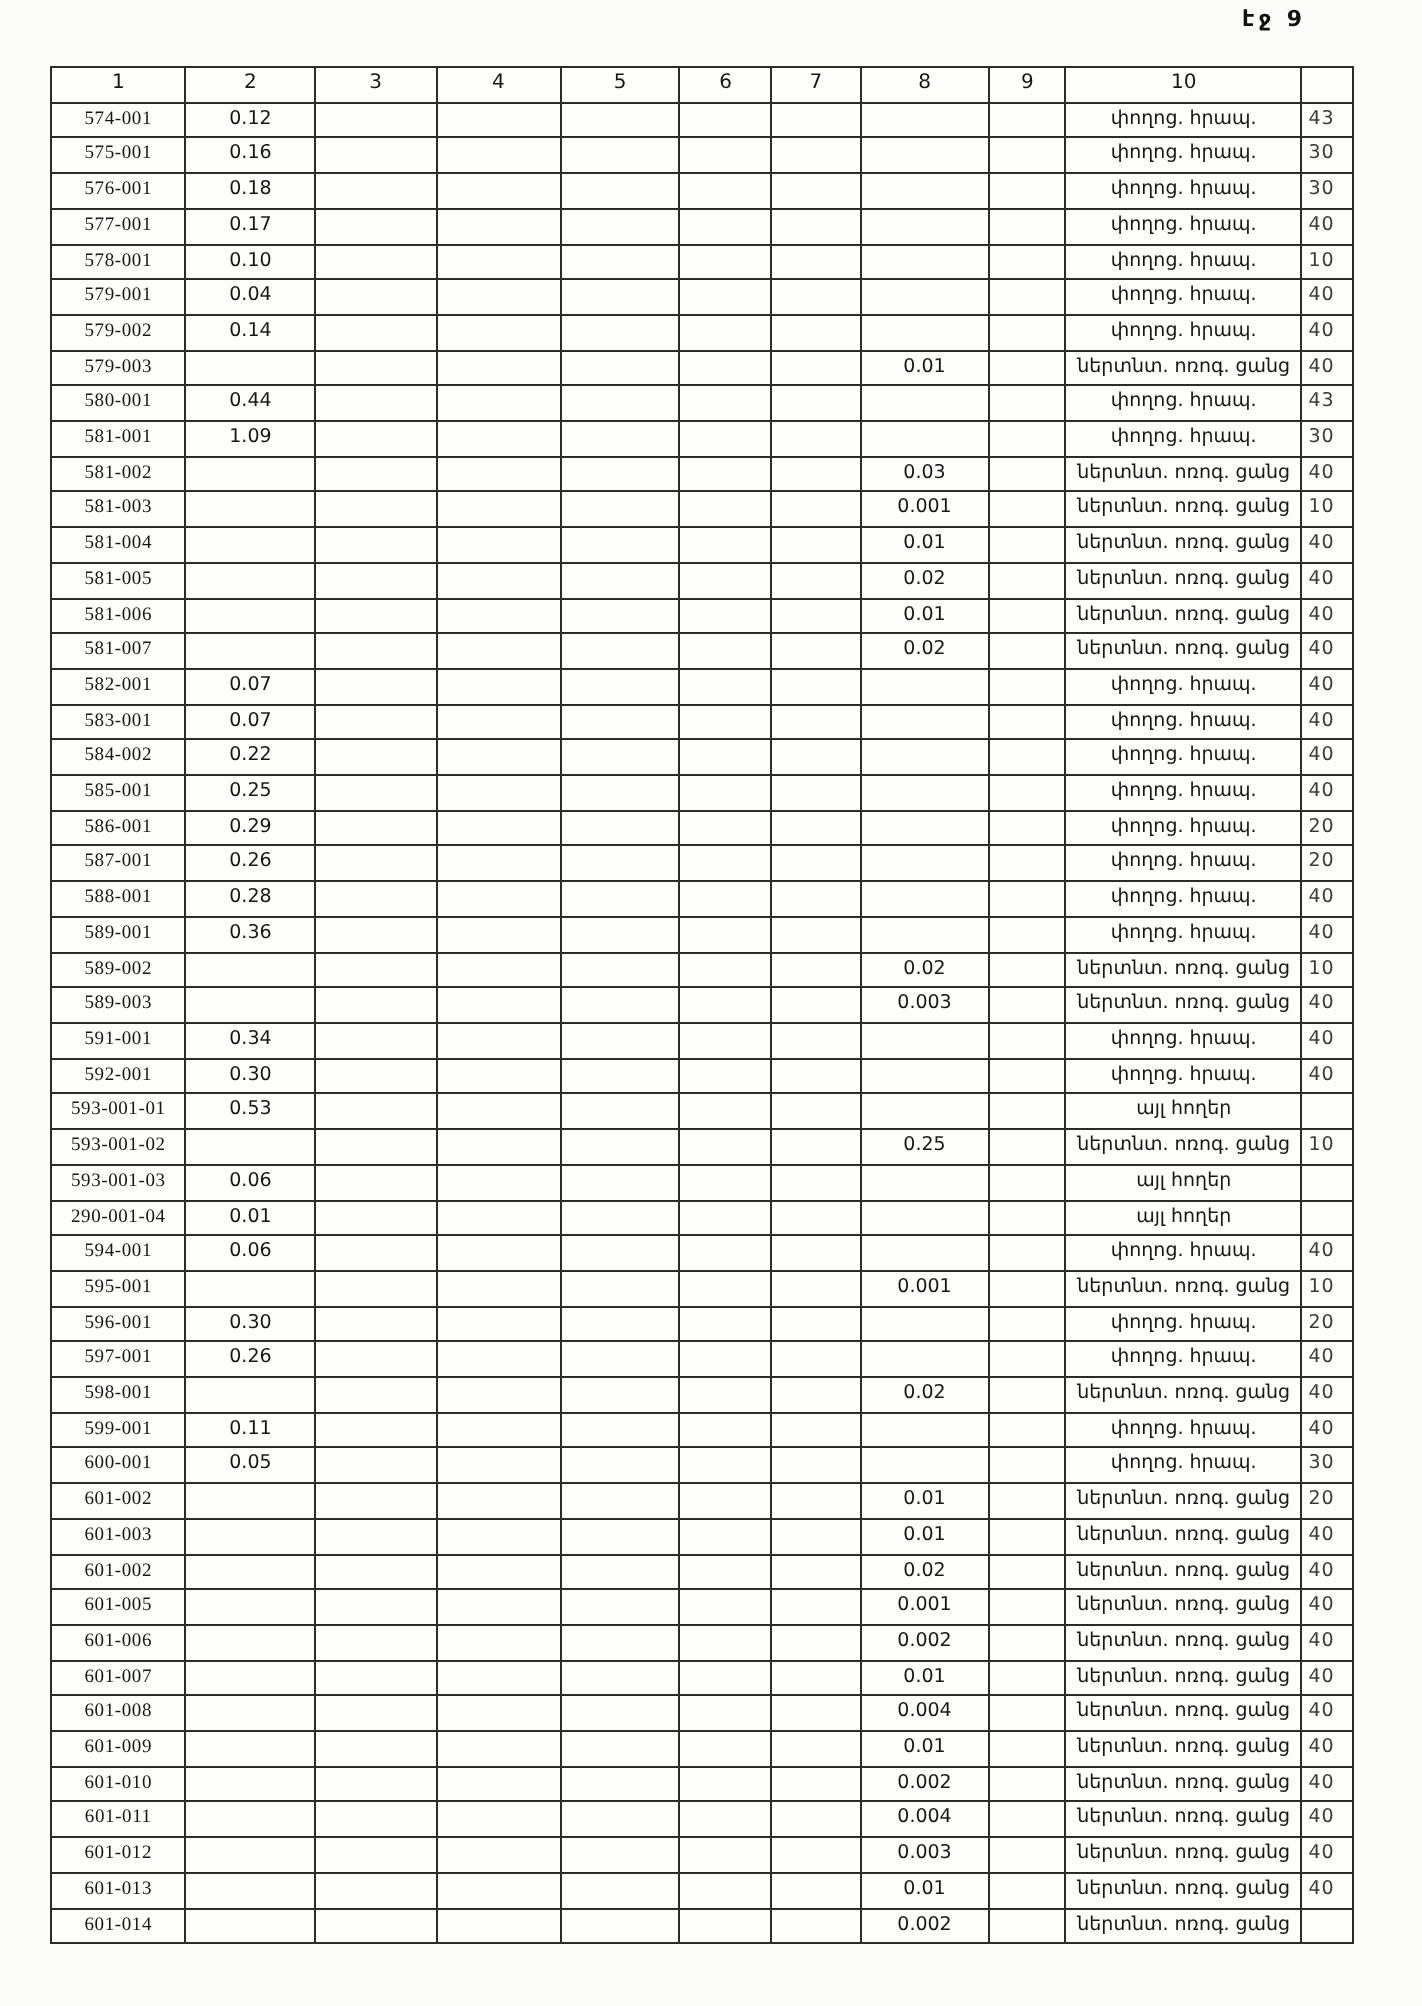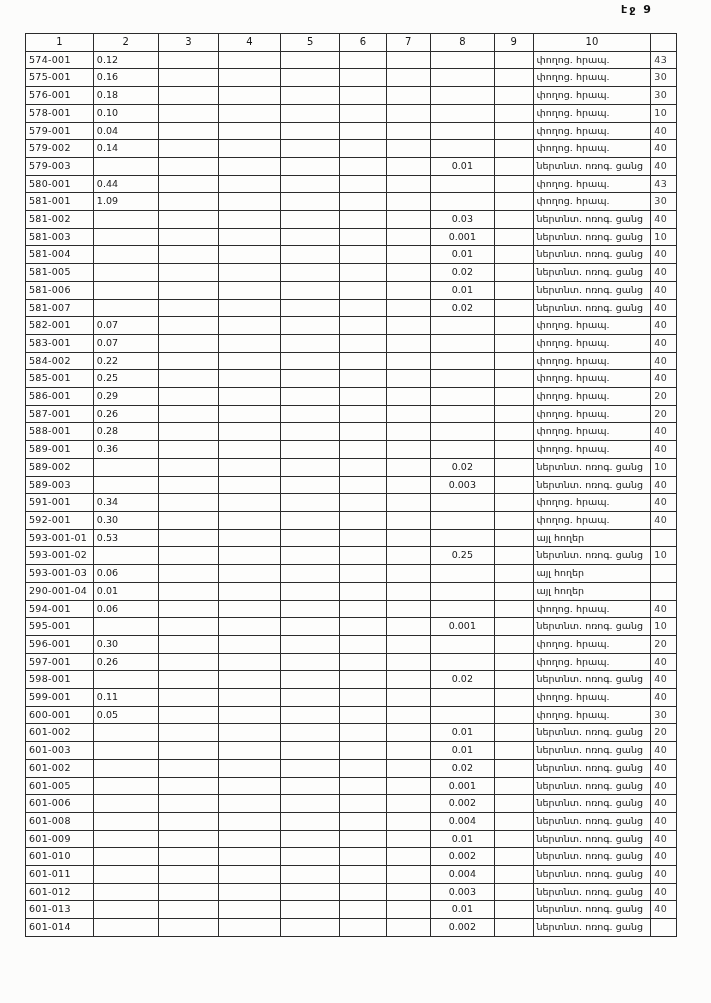--- a/index.html
+++ b/index.html
@@ -28,24 +28,24 @@
     overflow:hidden;
     white-space:nowrap;
     background:#fdfdfc;
   }
   table.reg thead th{
     text-align:center;
     font-size:10px;
     font-weight:normal;
     color:#151515;
   }
-  td.c1{text-align:left;padding-left:4px;letter-spacing:0.3px;}
-  td.c2{}
+  td.c1{text-align:center;padding-left:4px;letter-spacing:0.3px;font-family:Liberation Serif, serif;}
+  td.c2{text-align:center;}
   td.c8{text-align:center;}
-  td.c10{text-align:left;padding-left:3px;font-size:9.3px;}
+  td.c10{text-align:center;padding-left:3px;font-size:9.3px;}
   th.mcell, td.mcell{
     border:none;
     background:transparent;
     font-size:8px;
     color:#3a3a3a;
     text-align:left;
     padding-left:5px;
     letter-spacing:0.5px;
   }
 </style>
@@ -118,20 +118,33 @@
           <td class="c4"></td>
           <td class="c5"></td>
           <td class="c6"></td>
           <td class="c7"></td>
           <td class="c8"></td>
           <td class="c9"></td>
           <td class="c10">փողոց. հրապ.</td>
           <td class="mcell">30</td>
         </tr>
         <tr>
+          <td class="c1">577-001</td>
+          <td class="c2">0.17</td>
+          <td class="c3"></td>
+          <td class="c4"></td>
+          <td class="c5"></td>
+          <td class="c6"></td>
+          <td class="c7"></td>
+          <td class="c8"></td>
+          <td class="c9"></td>
+          <td class="c10">փողոց. հրապ.</td>
+          <td class="mcell">40</td>
+        </tr>
+        <tr>
           <td class="c1">578-001</td>
           <td class="c2">0.10</td>
           <td class="c3"></td>
           <td class="c4"></td>
           <td class="c5"></td>
           <td class="c6"></td>
           <td class="c7"></td>
           <td class="c8"></td>
           <td class="c9"></td>
           <td class="c10">փողոց. հրապ.</td>
@@ -633,20 +646,33 @@
         </tr>
         <tr>
           <td class="c1">601-006</td>
           <td class="c2"></td>
           <td class="c3"></td>
           <td class="c4"></td>
           <td class="c5"></td>
           <td class="c6"></td>
           <td class="c7"></td>
           <td class="c8">0.002</td>
+          <td class="c9"></td>
+          <td class="c10">ներտնտ. ոռոգ. ցանց</td>
+          <td class="mcell">40</td>
+        </tr>
+        <tr>
+          <td class="c1">601-007</td>
+          <td class="c2"></td>
+          <td class="c3"></td>
+          <td class="c4"></td>
+          <td class="c5"></td>
+          <td class="c6"></td>
+          <td class="c7"></td>
+          <td class="c8">0.01</td>
           <td class="c9"></td>
           <td class="c10">ներտնտ. ոռոգ. ցանց</td>
           <td class="mcell">40</td>
         </tr>
         <tr>
           <td class="c1">601-008</td>
           <td class="c2"></td>
           <td class="c3"></td>
           <td class="c4"></td>
           <td class="c5"></td>

